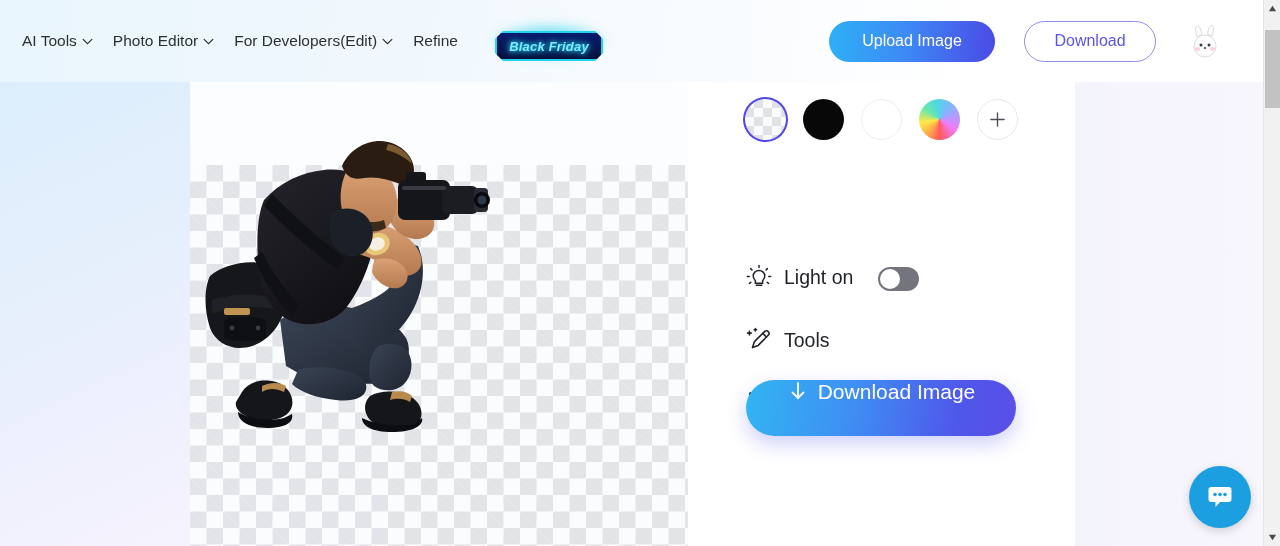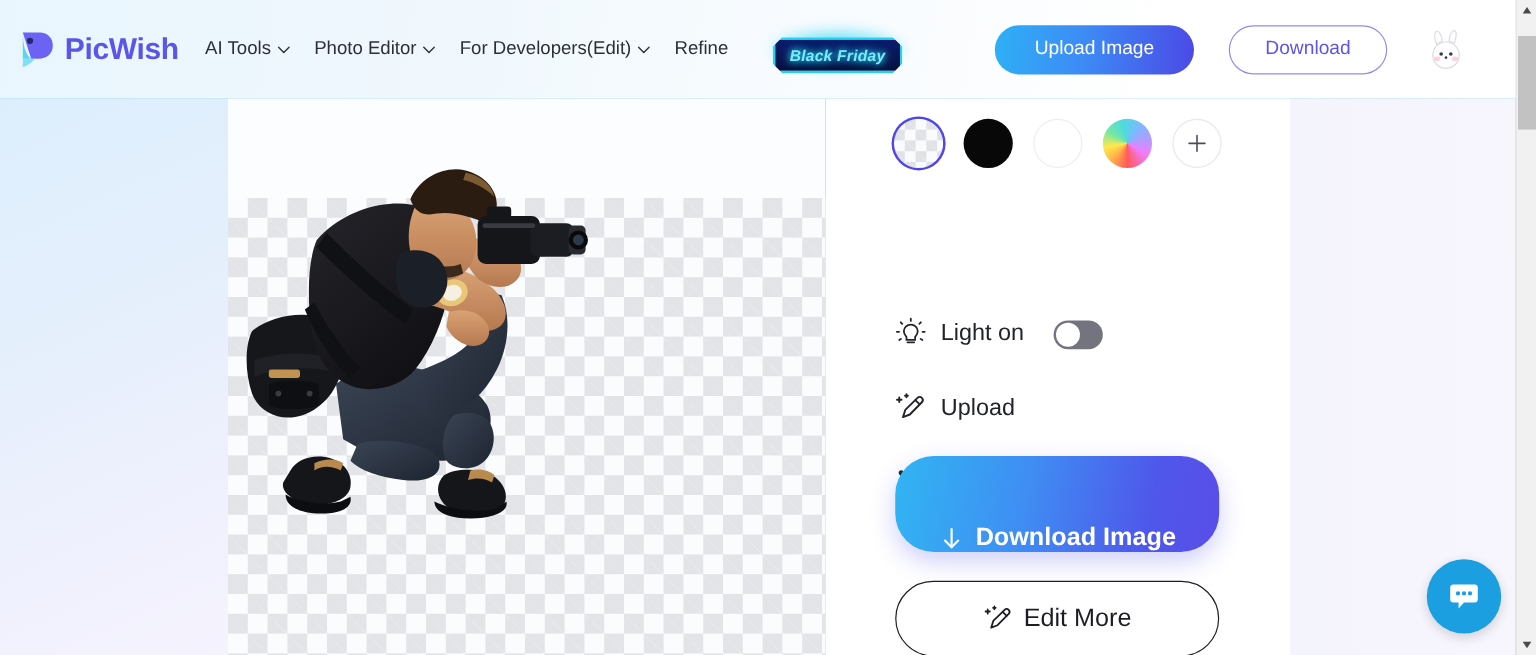--- a/index.html
+++ b/index.html
@@ -91,21 +91,21 @@
     display: flex; align-items: center; justify-content: center;
     cursor: pointer;
     font-family: "Liberation Sans", sans-serif;
   }
   .avatar { width: 40px; height: 40px; cursor: pointer; flex: none; }
 
   
   .body-area {
     position: absolute; top: 82px; left: 0;
     width: 1263px; height: 464px;
-    background: #0ea5e9;
+    background: #84cc16;
   }
   .canvas-left {
     position: absolute; top: 0; left: 0;
     width: 190px; height: 464px;
     background: linear-gradient(155deg,#dceefc 0%,#e4effc 35%,#eef0fd 70%,#f5f3fe 100%);
   }
   .canvas-stage {
     position: absolute; top: 0; left: 190px;
     width: 498px; height: 464px;
     background: #fcfdfe;
@@ -191,27 +191,26 @@
     background: #74747f; cursor: pointer;
   }
   .toggle-knob {
     position: absolute; top: 2px; left: 2px;
     width: 20px; height: 20px; border-radius: 50%;
     background: #ffffff;
   }
 
   .btn-dl-img {
     position: absolute; top: 298px; left: 58px;
-    width: 270px; height: 80px; border-radius: 32px;
+    width: 270px; height: 56px; border-radius: 32px;
     background: linear-gradient(100deg,#31b5f2 0%,#3f8ef3 40%,#4f57ea 78%,#5a4ee8 100%);
     box-shadow: 0 8px 20px rgba(79,87,234,.28);
-    display: flex; align-items: flex-end; justify-content: center;
+    display: flex; align-items: flex-start; justify-content: center;
     gap: 9px; cursor: pointer; border: none;
     font-family: "Liberation Sans", sans-serif;
-    font-weight: bold;
   }
   .dl-arrow { width: 22px; height: 22px; color: #fff; flex: none; }
   .btn-dl-img .lbl { color: #fff; font-size: 21px; white-space: nowrap; }
 
   .btn-edit-more {
     position: absolute; top: 402px; left: 58px;
     width: 270px; height: 63px; border-radius: 32px;
     background: #ffffff; border: 1.5px solid #1c1e24;
     display: flex; align-items: center; justify-content: center;
     gap: 8px; cursor: pointer;
@@ -253,29 +252,20 @@
     background: #c2c2c2; cursor: pointer;
   }
 </style>
 </head>
 <body>
 
 <div class="page">
 
   <div class="header">
 
-    <div class="logo-wrap">
-      <svg class="logo-mark" viewBox="0 0 30 32">
-        <path d="M3 2 L17 2 C24 2 28 7 28 13 C28 20 23 24 16 24 L10 24 Z" fill="#6c63f5"></path>
-        <path d="M3 2 L3 24 L10 24 C5 20 3 12 3 2 Z" fill="#5ad6f0"></path>
-        <path d="M3 24 L13 24 C10 28 6 30 3 31 Z" fill="#7ee0f5"></path>
-        <circle cx="9" cy="9" r="2.6" fill="#1f2a6e"></circle>
-      </svg>
-      <span class="logo-text">PicWish</span>
-    </div>
 
     <nav class="nav">
       <div class="nav-item">
         <span>AI Tools</span>
         <svg class="chev" viewBox="0 0 12 8" fill="none">
           <path d="M1 1.5 L6 6.5 L11 1.5" stroke="currentColor" stroke-width="1.3" stroke-linecap="round"></path>
         </svg>
       </div>
       <div class="nav-item">
         <span>Photo Editor</span>
@@ -448,21 +438,21 @@
         <div class="toggle-knob"></div>
       </div>
 
       <div class="opt-row row-refine">
         <svg class="opt-icon" viewBox="0 0 28 28" fill="none" stroke="currentColor" stroke-width="1.6" stroke-linecap="round" stroke-linejoin="round">
           <path d="M7.5 21.6 L9.4 15.6 L19.6 5.6 C20.6 4.6 22.2 4.6 23.2 5.6 C24.2 6.6 24.2 8.2 23.2 9.2 L13.2 19.4 Z"></path>
           <path d="M17.8 7.4 L21.4 11"></path>
           <path d="M4.4 5.2 L4.4 9.0 M2.5 7.1 L6.3 7.1"></path>
           <path d="M10.4 2.6 L10.4 5.0 M9.2 3.8 L11.6 3.8"></path>
         </svg>
-        <span class="opt-label">Upload</span>
+        <span class="opt-label">Tools</span>
       </div>
 
       <div class="opt-row row-resize">
         <svg class="opt-icon" viewBox="0 0 28 28" fill="none" stroke="currentColor" stroke-width="1.6">
           <rect x="6" y="6" width="16" height="16"></rect>
           <circle cx="6" cy="6" r="2.1" fill="currentColor" stroke="none"></circle>
           <circle cx="22" cy="6" r="2.1" fill="currentColor" stroke="none"></circle>
           <circle cx="6" cy="22" r="2.1" fill="currentColor" stroke="none"></circle>
           <circle cx="22" cy="22" r="2.1" fill="currentColor" stroke="none"></circle>
         </svg>
@@ -470,29 +460,20 @@
       </div>
 
       <button class="btn-dl-img">
         <svg class="dl-arrow" viewBox="0 0 22 22" fill="none" stroke="currentColor" stroke-width="1.8" stroke-linecap="round" stroke-linejoin="round">
           <path d="M11 3 L11 18"></path>
           <path d="M5.5 12.5 L11 18 L16.5 12.5"></path>
         </svg>
         <span class="lbl">Download Image</span>
       </button>
 
-      <button class="btn-edit-more">
-        <svg class="edit-ico" viewBox="0 0 28 28" fill="none" stroke="currentColor" stroke-width="1.6" stroke-linecap="round" stroke-linejoin="round">
-          <path d="M7.5 21.6 L9.4 15.6 L19.6 5.6 C20.6 4.6 22.2 4.6 23.2 5.6 C24.2 6.6 24.2 8.2 23.2 9.2 L13.2 19.4 Z"></path>
-          <path d="M17.8 7.4 L21.4 11"></path>
-          <path d="M4.4 5.2 L4.4 9.0 M2.5 7.1 L6.3 7.1"></path>
-          <path d="M10.4 2.6 L10.4 5.0 M9.2 3.8 L11.6 3.8"></path>
-        </svg>
-        <span class="lbl">Edit More</span>
-      </button>
     </div>
   </div>
 
   <div class="chat-fab">
     <svg class="chat-ico" viewBox="0 0 30 30">
       <path d="M6 5 H24 C25.4 5 26.5 6.1 26.5 7.5 V17.5 C26.5 18.9 25.4 20 24 20 H15 L10.5 25 L10.5 20 H6 C4.6 20 3.5 18.9 3.5 17.5 V7.5 C3.5 6.1 4.6 5 6 5 Z" fill="#ffffff"></path>
       <circle cx="10" cy="12.5" r="1.8" fill="#1b9fe0"></circle>
       <circle cx="15" cy="12.5" r="1.8" fill="#1b9fe0"></circle>
       <circle cx="20" cy="12.5" r="1.8" fill="#1b9fe0"></circle>
     </svg>

